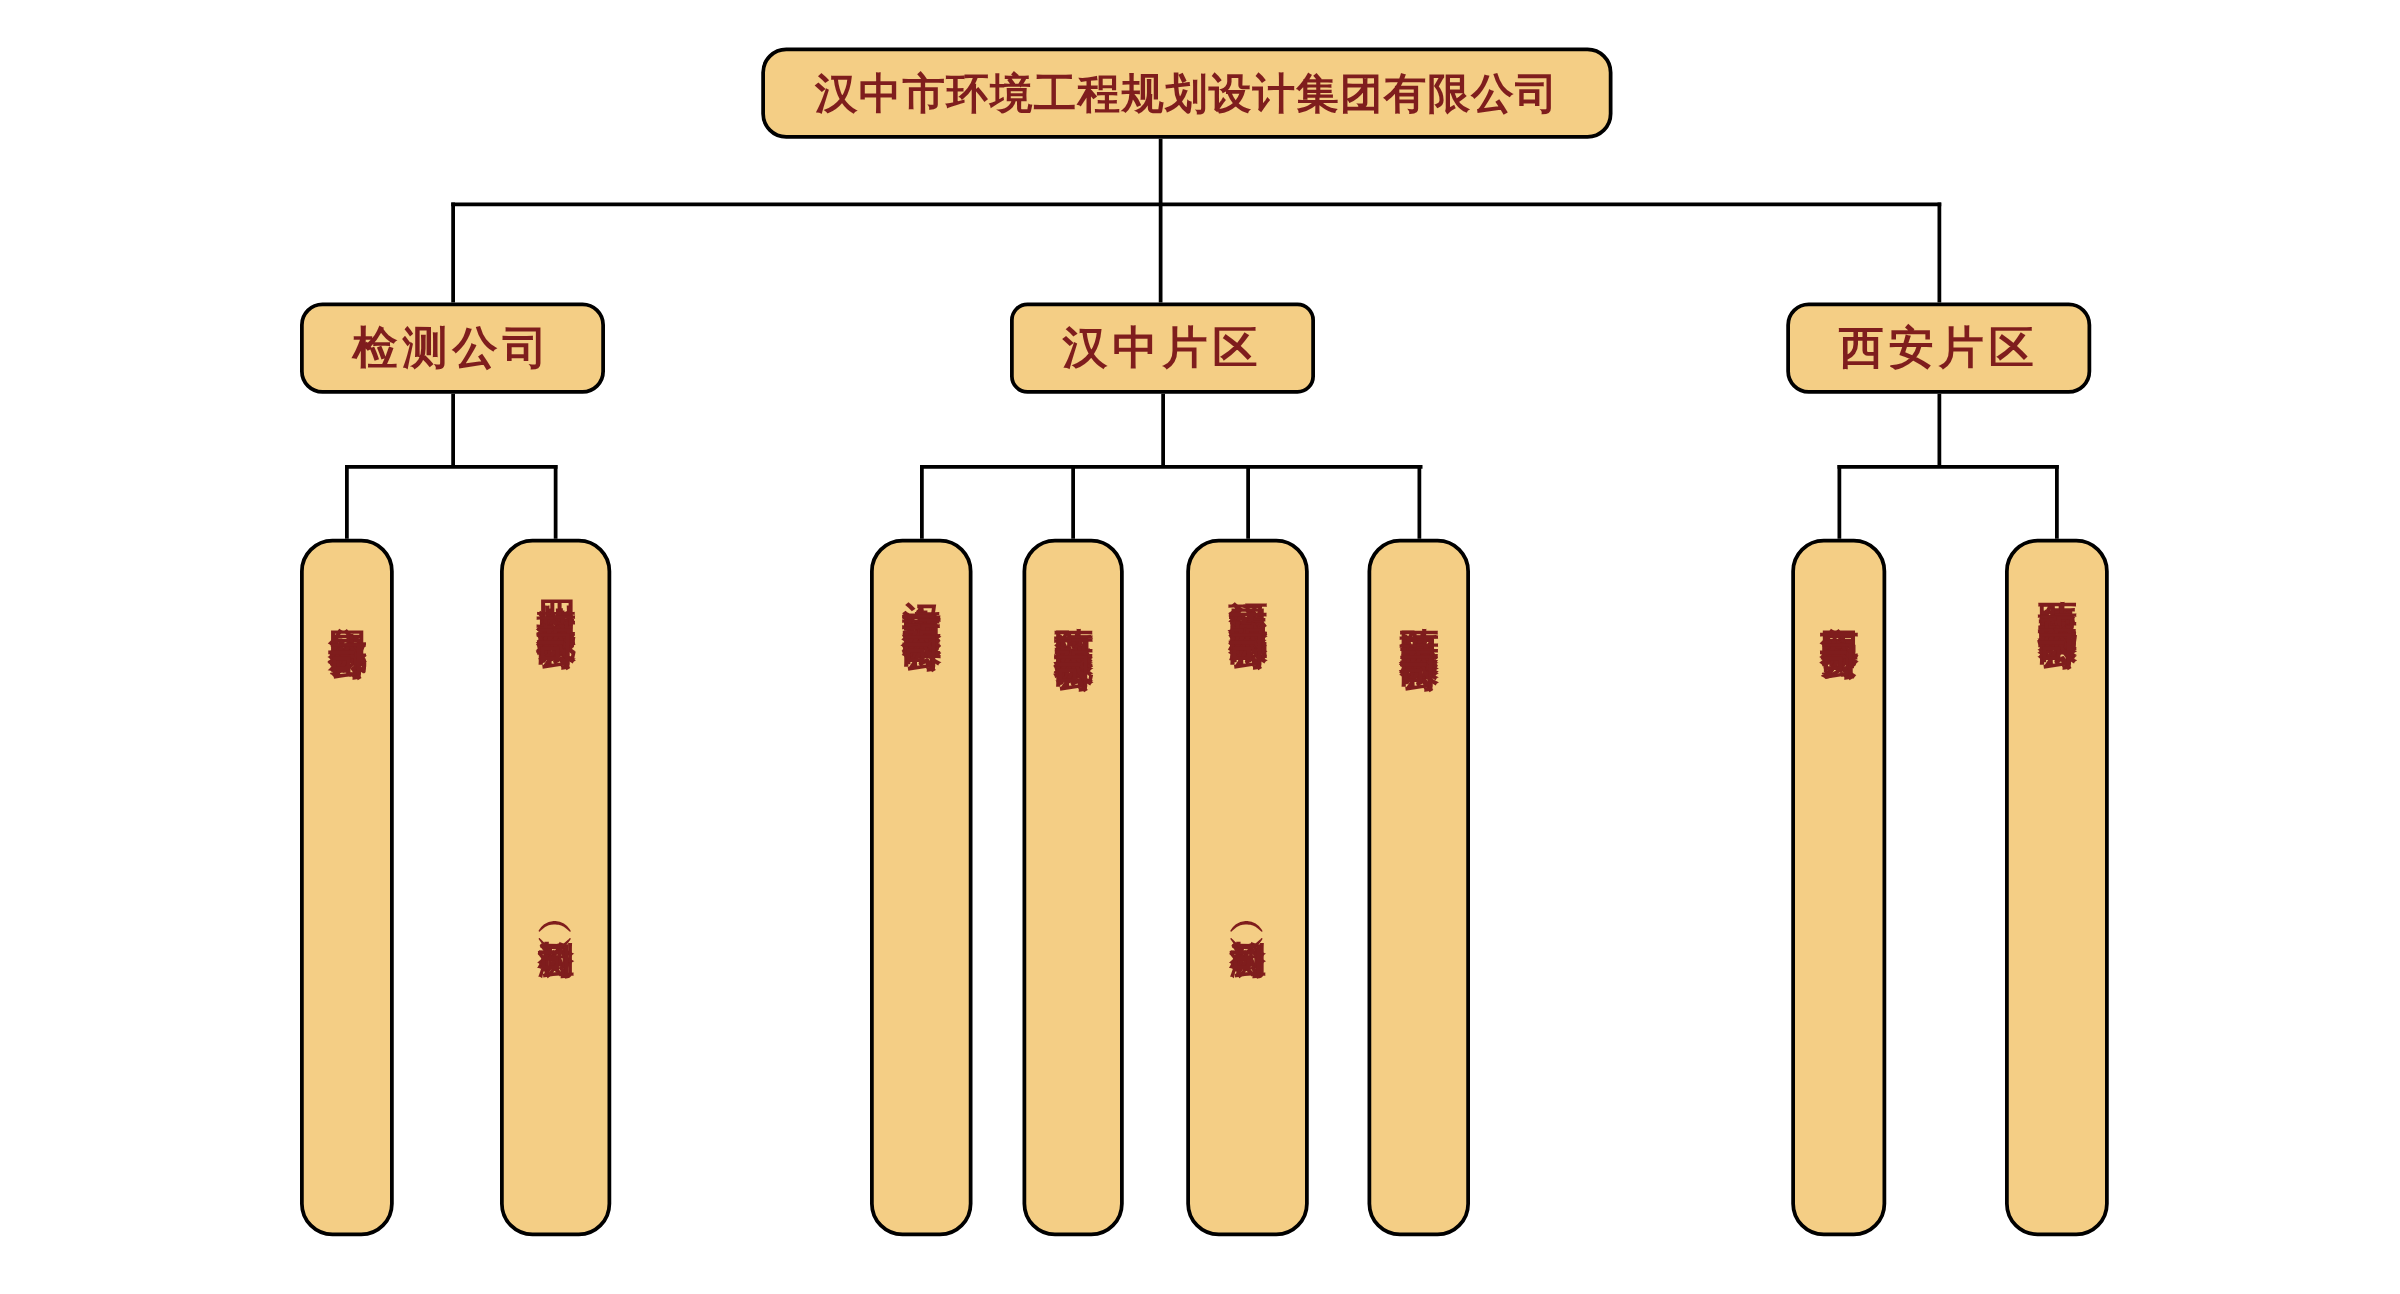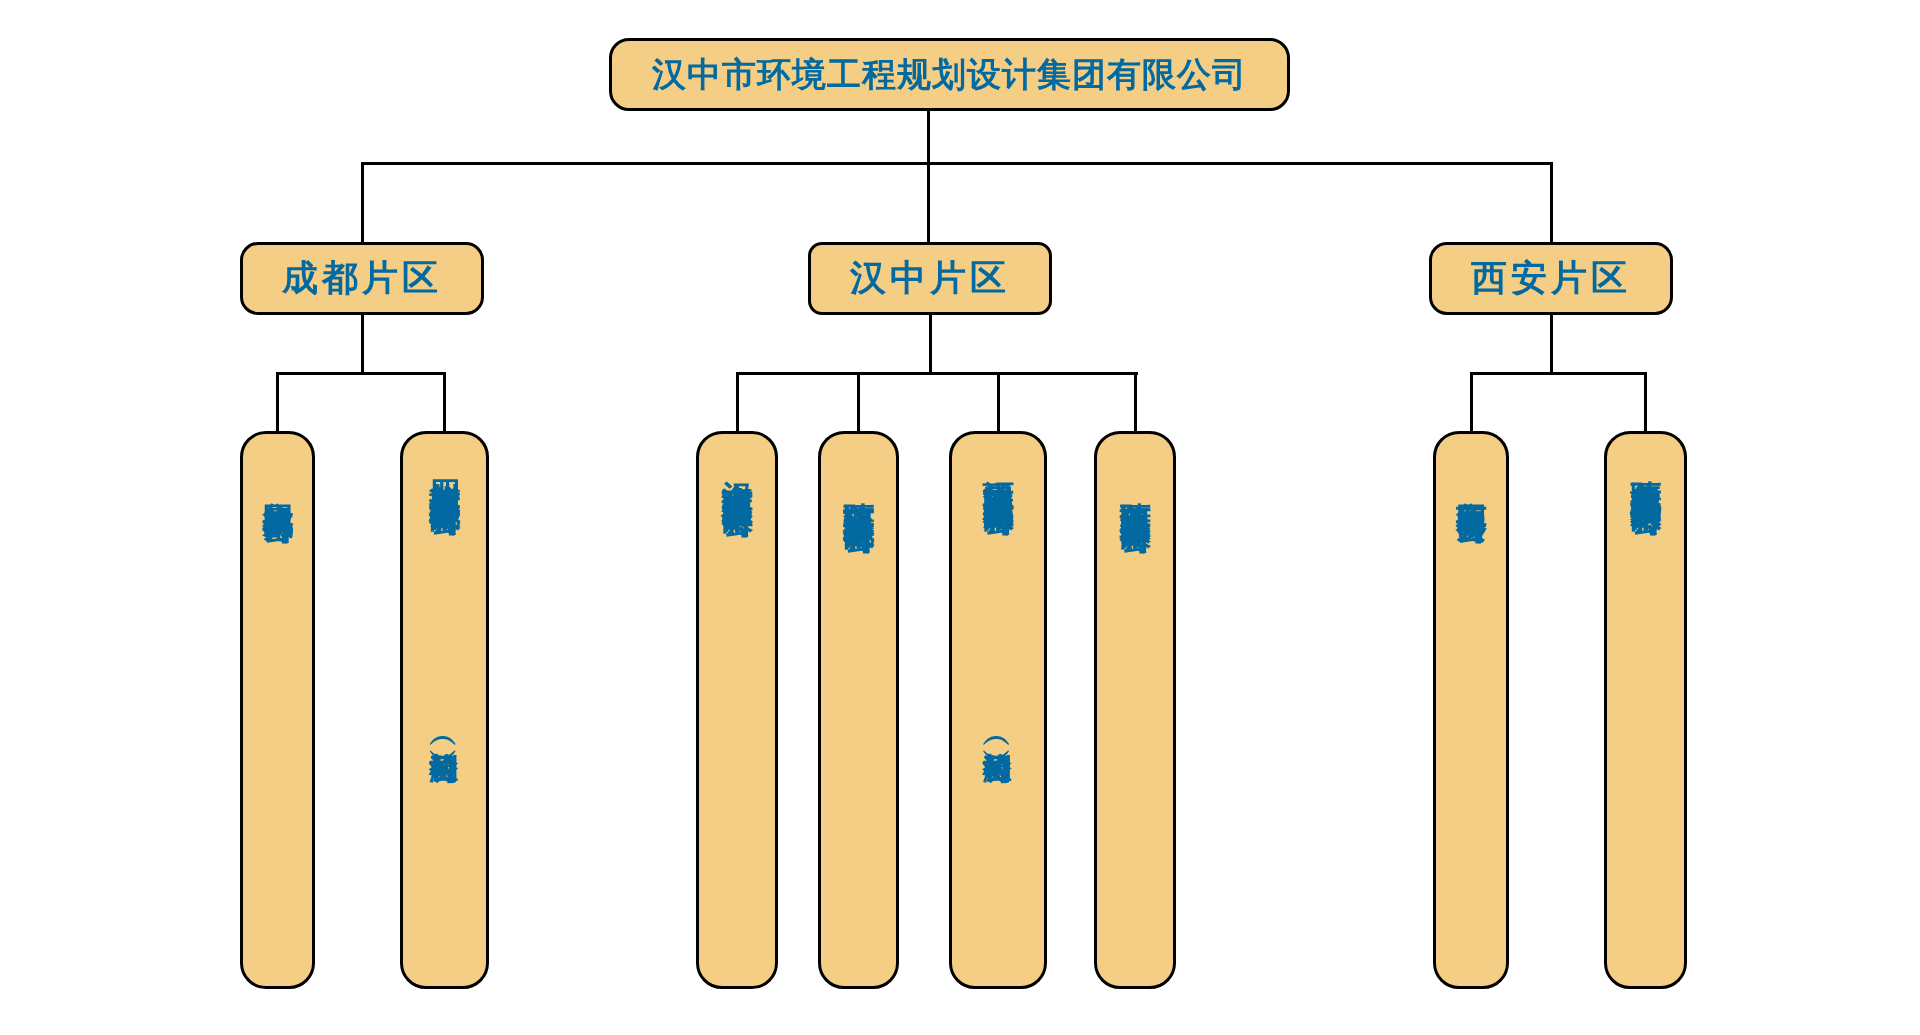--- a/index.html
+++ b/index.html
@@ -13,21 +13,21 @@
     width: 1920px;
     height: 1035px;
     background: #ffffff;
     overflow: hidden;
   }
   .box {
     position: absolute;
     background: #F4CE85;
     border: 3px solid #000000;
     box-sizing: border-box;
-    color: #0369a1;
+    color: #7f1d1d;
     font-weight: bold;
   }
   .root-box {
     left: 609px; top: 38px; width: 681px; height: 73px;
     border-radius: 20px;
     display: flex; align-items: center; justify-content: center;
     font-size: 34px; letter-spacing: 1px;
     white-space: nowrap;
   }
   .region-box {
@@ -76,21 +76,21 @@
   <div class="box root-box">
     <span>汉中市环境工程规划设计集团有限公司</span>
   </div>
 
   <div class="line" style="left:927px; top:111px; width:3px; height:131px;"></div>
   <div class="line" style="left:361px; top:162px; width:1192px; height:3px;"></div>
   <div class="line" style="left:361px; top:162px; width:3px; height:80px;"></div>
   <div class="line" style="left:1550px; top:162px; width:3px; height:80px;"></div>
 
   <div class="box region-box" style="left:240px;">
-    <span>成都片区</span>
+    <span>检测公司</span>
   </div>
   <div class="box region-box" style="left:808px;border-radius:14px;">
     <span>汉中片区</span>
   </div>
   <div class="box region-box" style="left:1429px;">
     <span>西安片区</span>
   </div>
 
   <div class="line" style="left:361px; top:315px; width:3px; height:57px;"></div>
   <div class="line" style="left:276px; top:372px; width:170px; height:3px;"></div>

